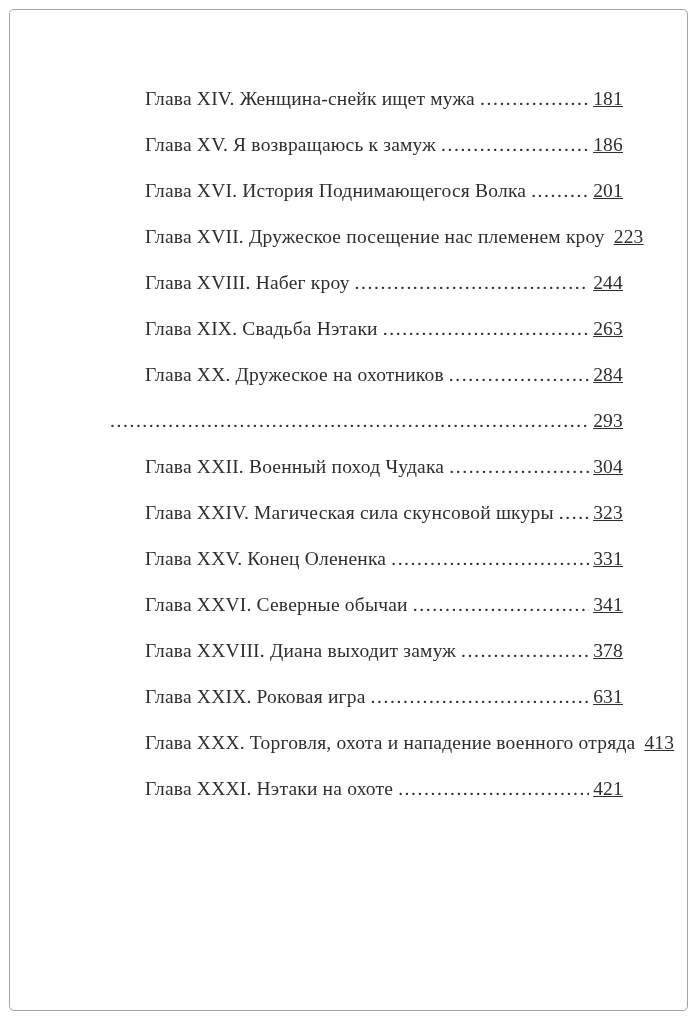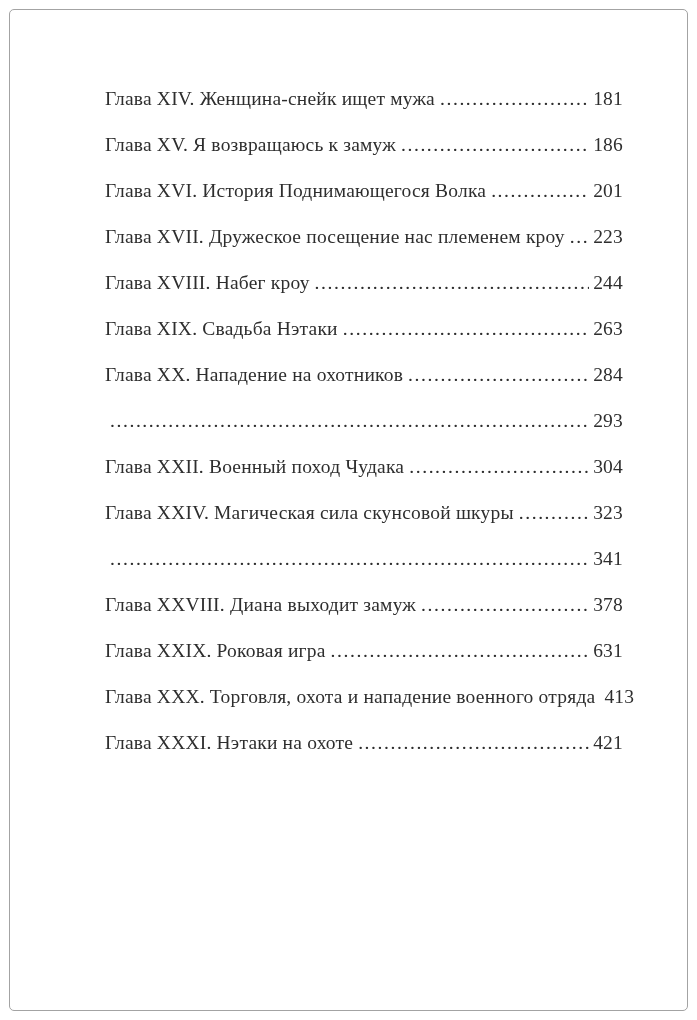--- a/index.html
+++ b/index.html
@@ -40,37 +40,39 @@
     display: flex;
     align-items: baseline;
     height: 46px;
     font-size: 19.5px;
     letter-spacing: 0.2px;
     color: #2e2e2e;
   }
   .toc-title {
     white-space: nowrap;
     flex: 0 0 auto;
+    margin-left: 40px;
   }
   .toc-dots {
     flex: 1 1 auto;
     overflow: hidden;
     white-space: nowrap;
     margin: 0 4px 0 5px;
     min-width: 0;
   }
   .toc-dots::after {
     content: "..........................................................................................................................";
     letter-spacing: 1.6px;
     color: #2e2e2e;
   }
   .toc-page {
     white-space: nowrap;
     flex: 0 0 auto;
     text-align: right;
+    text-decoration: underline;
   }
 </style>
 </head>
 <body>
 
 <div class="sheet">
   <div class="frame"></div>
   <div class="toc" id="toc-list">
   <div class="toc-row">
     <span class="toc-title">Глава XIV. Женщина-снейк ищет мужа</span>
@@ -102,21 +104,21 @@
     <span class="toc-page">244</span>
   </div>
 
   <div class="toc-row">
     <span class="toc-title">Глава XIX. Свадьба Нэтаки</span>
     <span class="toc-dots"></span>
     <span class="toc-page">263</span>
   </div>
 
   <div class="toc-row">
-    <span class="toc-title">Глава XX. Нападение на охотников</span>
+    <span class="toc-title">Глава XX. Дружеское на охотников</span>
     <span class="toc-dots"></span>
     <span class="toc-page">284</span>
   </div>
 
   <div class="toc-row">
     <span class="toc-dots"></span>
     <span class="toc-page">293</span>
   </div>
 
   <div class="toc-row">
@@ -125,22 +127,28 @@
     <span class="toc-page">304</span>
   </div>
 
 
   <div class="toc-row">
     <span class="toc-title">Глава XXIV. Магическая сила скунсовой шкуры</span>
     <span class="toc-dots"></span>
     <span class="toc-page">323</span>
   </div>
 
+  <div class="toc-row">
+    <span class="toc-title">Глава XXV. Конец Олененка</span>
+    <span class="toc-dots"></span>
+    <span class="toc-page">331</span>
+  </div>
 
   <div class="toc-row">
+    <span class="toc-title">Глава XXVI. Северные обычаи</span>
     <span class="toc-dots"></span>
     <span class="toc-page">341</span>
   </div>
 
 
   <div class="toc-row">
     <span class="toc-title">Глава XXVIII. Диана выходит замуж</span>
     <span class="toc-dots"></span>
     <span class="toc-page">378</span>
   </div>

